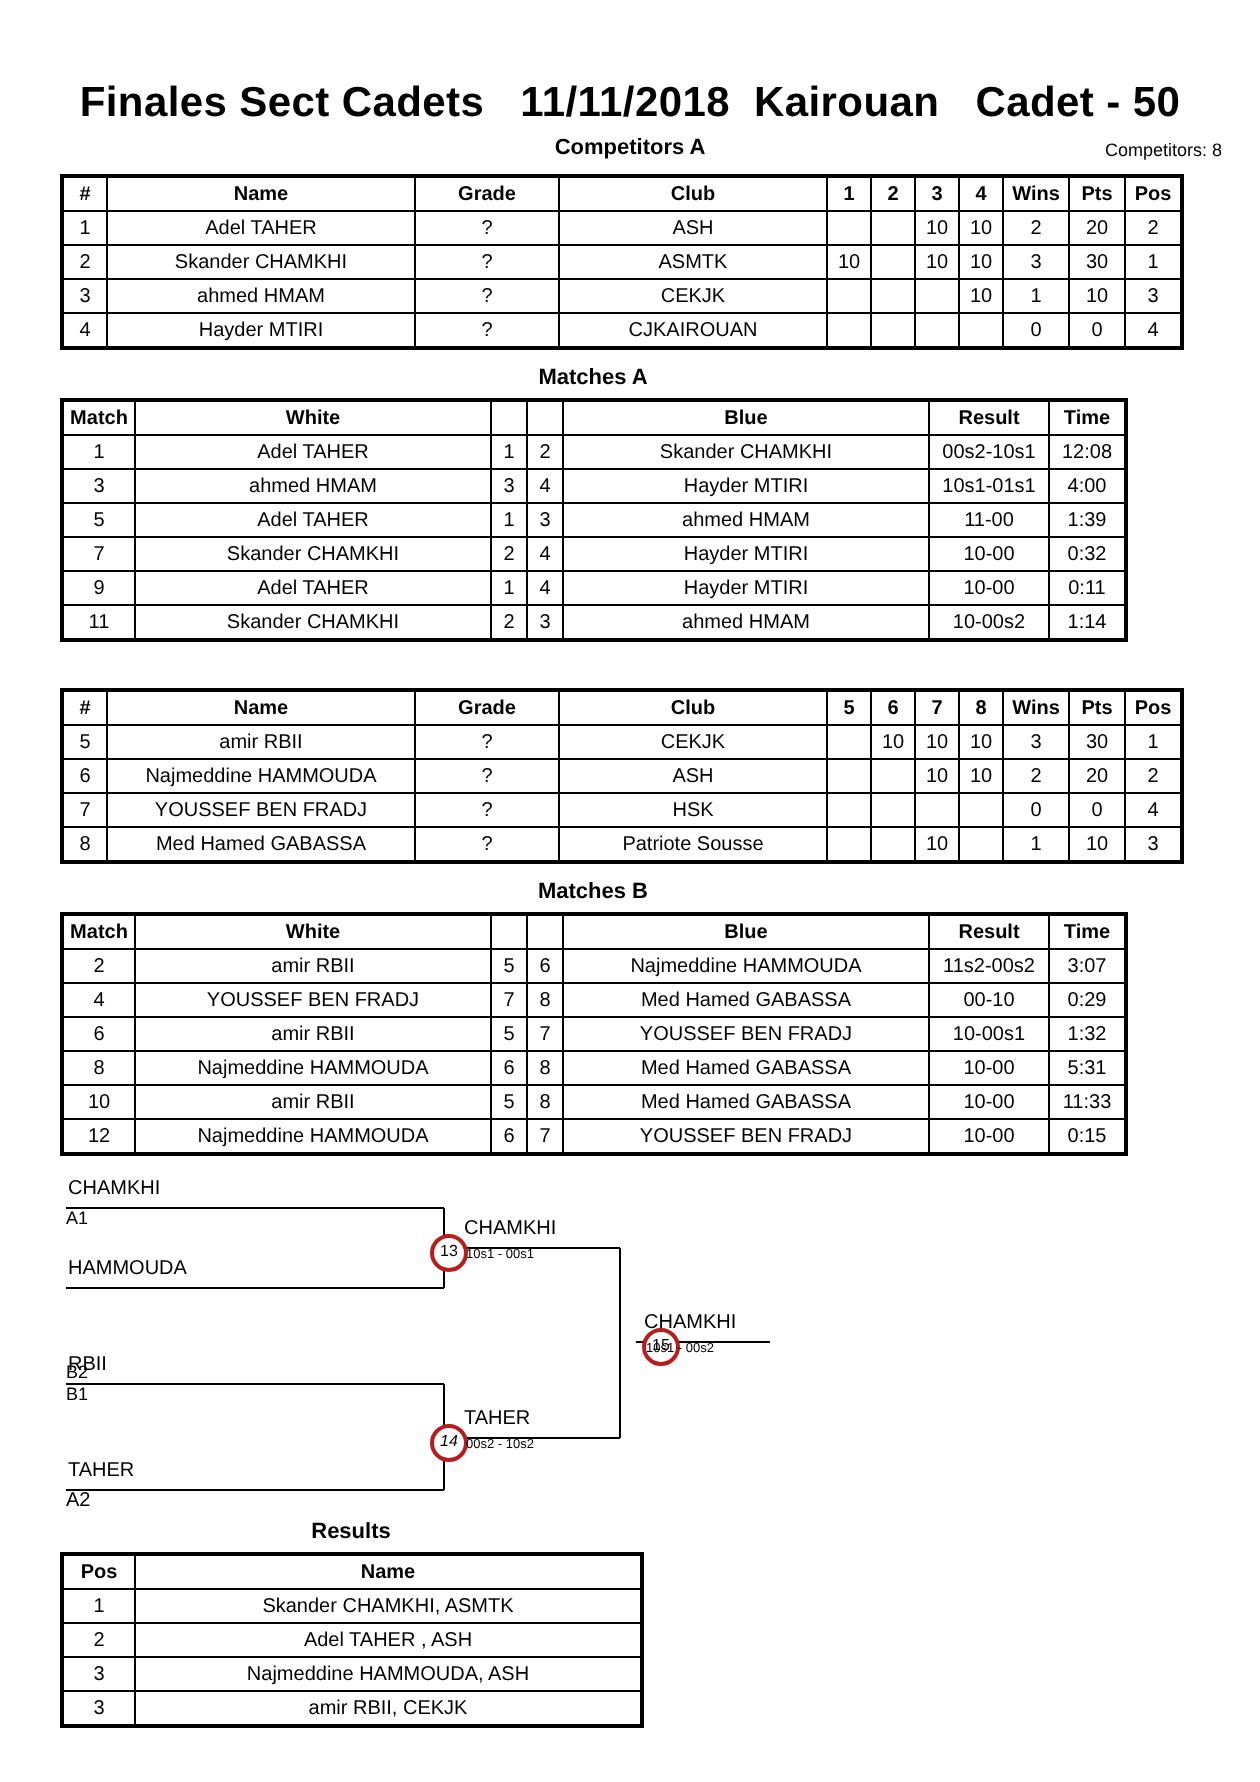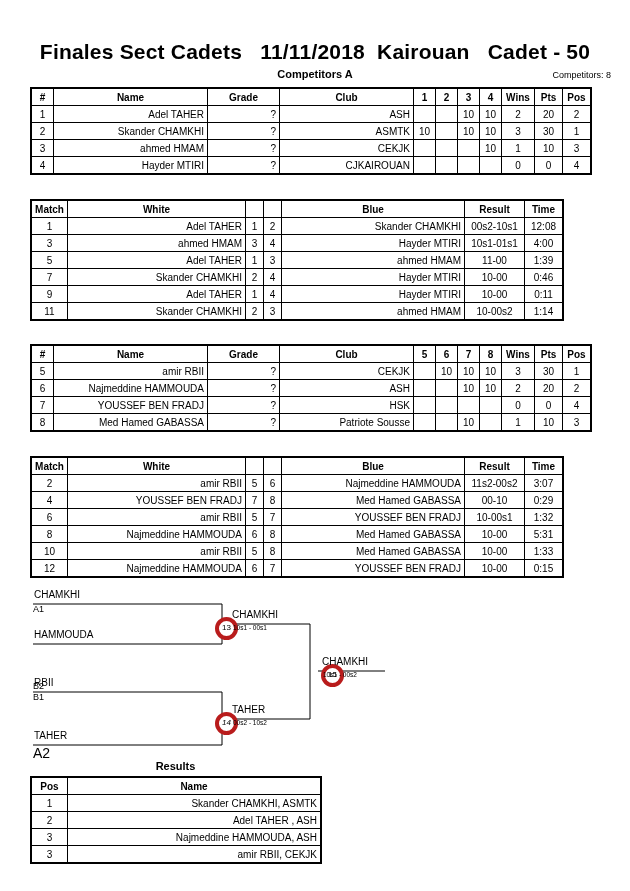--- a/index.html
+++ b/index.html
@@ -68,21 +68,21 @@
   }
   table.grid th {
     font-weight: bold;
     text-align: center;
   }
   .outer-frame {
     box-shadow: 0 0 0 1px #000;
     border: 1px solid #000;
   }
   .c-center { text-align: center; }
-  .c-left   { text-align: right; }
+  .c-left   { text-align: center; }
 
   
   td.sep-left, th.sep-left { border-left: 2px solid #000; }
 
   
   .bracket {
     position: absolute;
     left: 0; top: 0;
     width: 630px; height: 891px;
     pointer-events: none;
@@ -93,21 +93,21 @@
     white-space: nowrap;
   }
   .bk-score {
     position: absolute;
     font-size: 6.5px;
     white-space: nowrap;
   }
   .bk-node {
     position: absolute;
     width: 15px; height: 15px;
-    border: 4px solid #b91c1c;
+    border: 2px solid #b91c1c;
     border-radius: 50%;
     background: #fff;
     font-size: 8px;
     line-height: 14px;
     text-align: center;
   }
 </style>
 </head>
 <body>
 
@@ -195,20 +195,21 @@
           <td class="c-center"></td>
           <td class="c-center"></td>
           <td class="c-center"></td>
           <td class="c-center sep-left">0</td>
           <td class="c-center">0</td>
           <td class="c-center">4</td>
         </tr>
       </tbody>
   </table>
 
+  <div class="section-title" style="left:31px; top:183px; width:531px;">Matches A</div>
 
   <table class="grid outer-frame" id="tbl-match-a" style="left:31px; top:200px; width:531px;">
     <colgroup>
       <col style="width:36px">
         <col style="width:178px">
         <col style="width:18px">
         <col style="width:18px">
       <col style="width:183px">
         <col style="width:60px">
         <col style="width:38px">
@@ -252,21 +253,21 @@
           <td class="c-center">11-00</td>
           <td class="c-center">1:39</td>
         </tr>
         <tr>
           <td class="c-center">7</td>
           <td class="c-left">Skander CHAMKHI</td>
           <td class="c-center">2</td>
           <td class="c-center">4</td>
           <td class="c-left">Hayder MTIRI</td>
           <td class="c-center">10-00</td>
-          <td class="c-center">0:46</td>
+          <td class="c-center">0:32</td>
         </tr>
         <tr>
           <td class="c-center">9</td>
           <td class="c-left">Adel TAHER</td>
           <td class="c-center">1</td>
           <td class="c-center">4</td>
           <td class="c-left">Hayder MTIRI</td>
           <td class="c-center">10-00</td>
           <td class="c-center">0:11</td>
         </tr>
@@ -362,20 +363,21 @@
           <td class="c-center"></td>
           <td class="c-center">10</td>
           <td class="c-center"></td>
           <td class="c-center sep-left">1</td>
           <td class="c-center">10</td>
           <td class="c-center">3</td>
         </tr>
       </tbody>
   </table>
 
+  <div class="section-title" style="left:31px; top:440px; width:531px;">Matches B</div>
 
   <table class="grid outer-frame" id="tbl-match-b" style="left:31px; top:457px; width:531px;">
     <colgroup>
       <col style="width:36px">
         <col style="width:178px">
         <col style="width:18px">
         <col style="width:18px">
       <col style="width:183px">
         <col style="width:60px">
         <col style="width:38px">
@@ -428,21 +430,21 @@
           <td class="c-center">10-00</td>
           <td class="c-center">5:31</td>
         </tr>
         <tr>
           <td class="c-center">10</td>
           <td class="c-left">amir RBII</td>
           <td class="c-center">5</td>
           <td class="c-center">8</td>
           <td class="c-left">Med Hamed GABASSA</td>
           <td class="c-center">10-00</td>
-          <td class="c-center">1:33</td>
+          <td class="c-center">11:33</td>
         </tr>
         <tr>
           <td class="c-center">12</td>
           <td class="c-left">Najmeddine HAMMOUDA</td>
           <td class="c-center">6</td>
           <td class="c-center">7</td>
           <td class="c-left">YOUSSEF BEN FRADJ</td>
           <td class="c-center">10-00</td>
           <td class="c-center">0:15</td>
         </tr>
@@ -469,21 +471,21 @@
   <div class="bk-label" style="left:34px; top:589px;">CHAMKHI</div>
   <div class="bk-label" style="left:33px; top:604px; font-size:9px;">A1</div>
 
   <div class="bk-label" style="left:34px; top:629px;">HAMMOUDA</div>
   <div class="bk-label" style="left:33px; top:644px; font-size:9px;margin-top:37px;">B2</div>
 
   <div class="bk-label" style="left:34px; top:677px;">RBII</div>
   <div class="bk-label" style="left:33px; top:692px; font-size:9px;">B1</div>
 
   <div class="bk-label" style="left:34px; top:730px;">TAHER</div>
-  <div class="bk-label" style="left:33px; top:745px; font-size:14px;">A2</div>
+  <div class="bk-label" style="left:33px; top:745px; font-size:10px;">A2</div>
 
   <div class="bk-node" style="left:215px; top:617px;">13</div>
   <div class="bk-label" style="left:232px; top:609px;">CHAMKHI</div>
   <div class="bk-score" style="left:233px; top:624px;">10s1 - 00s1</div>
 
   <div class="bk-node" style="left:215px; top:712px;font-style:italic;">14</div>
   <div class="bk-label" style="left:232px; top:704px;">TAHER</div>
   <div class="bk-score" style="left:233px; top:719px;">00s2 - 10s2</div>
 
   <div class="bk-node" style="left:321px; top:664px;">15</div>

